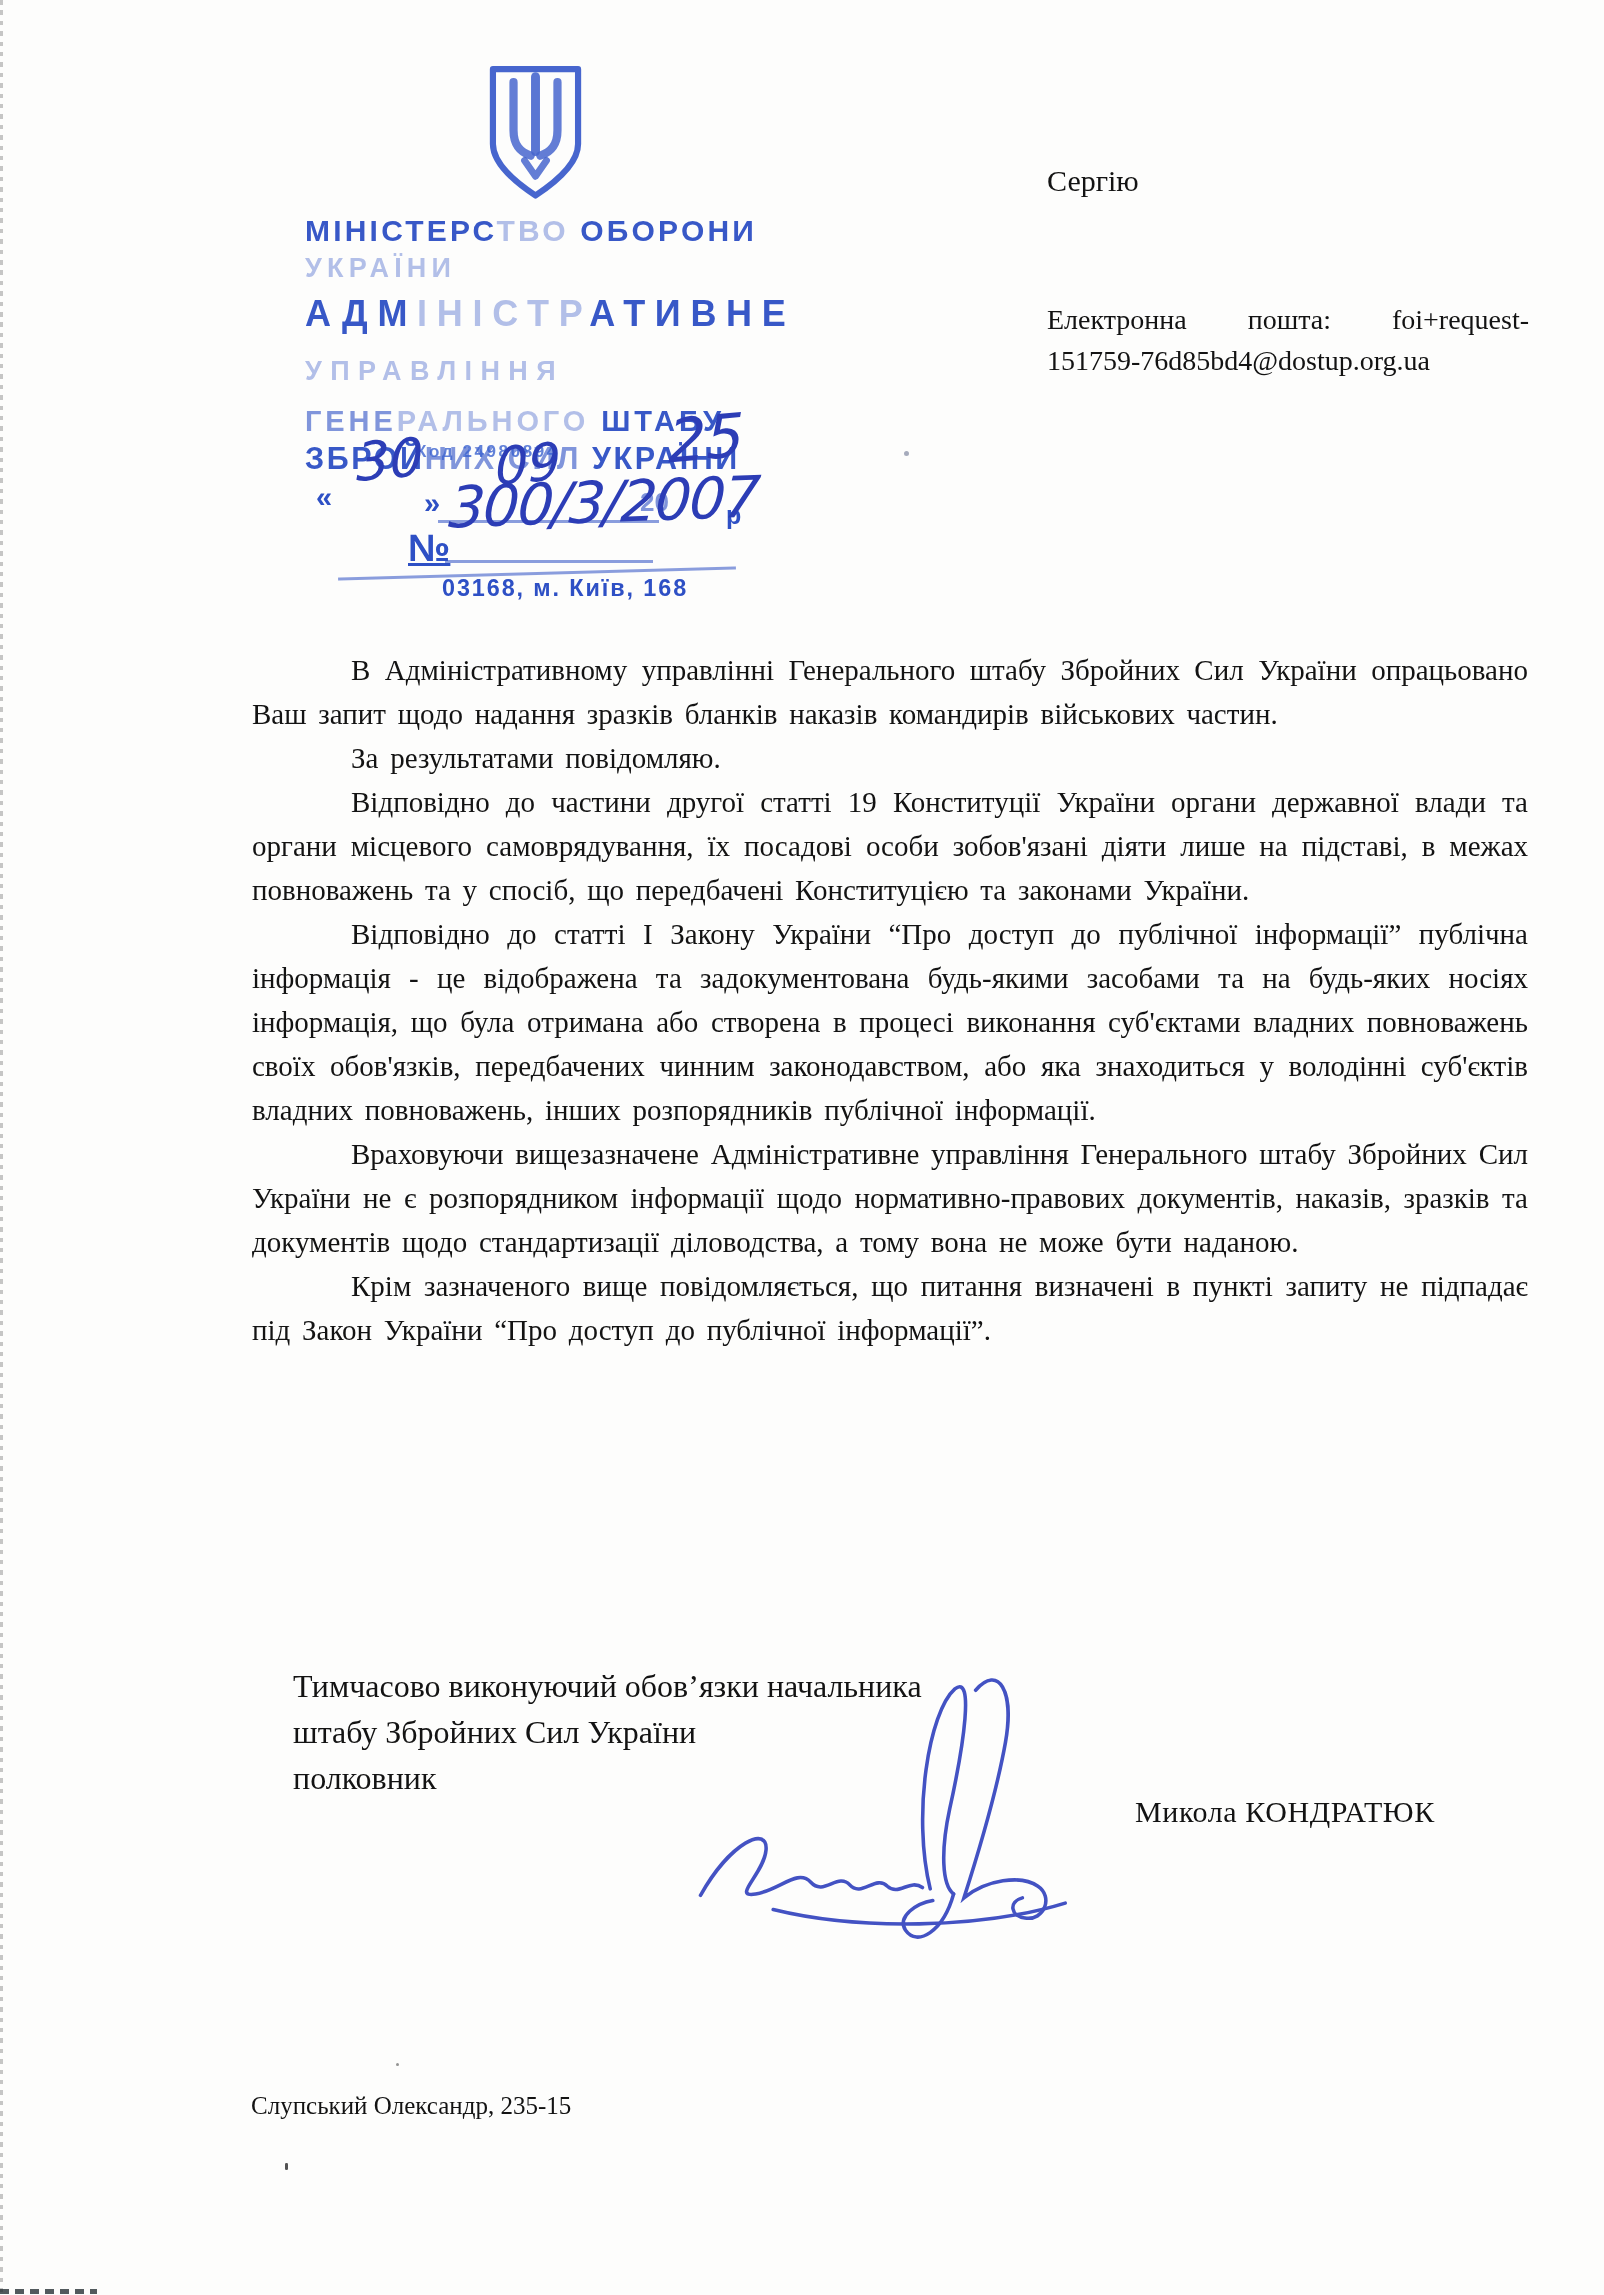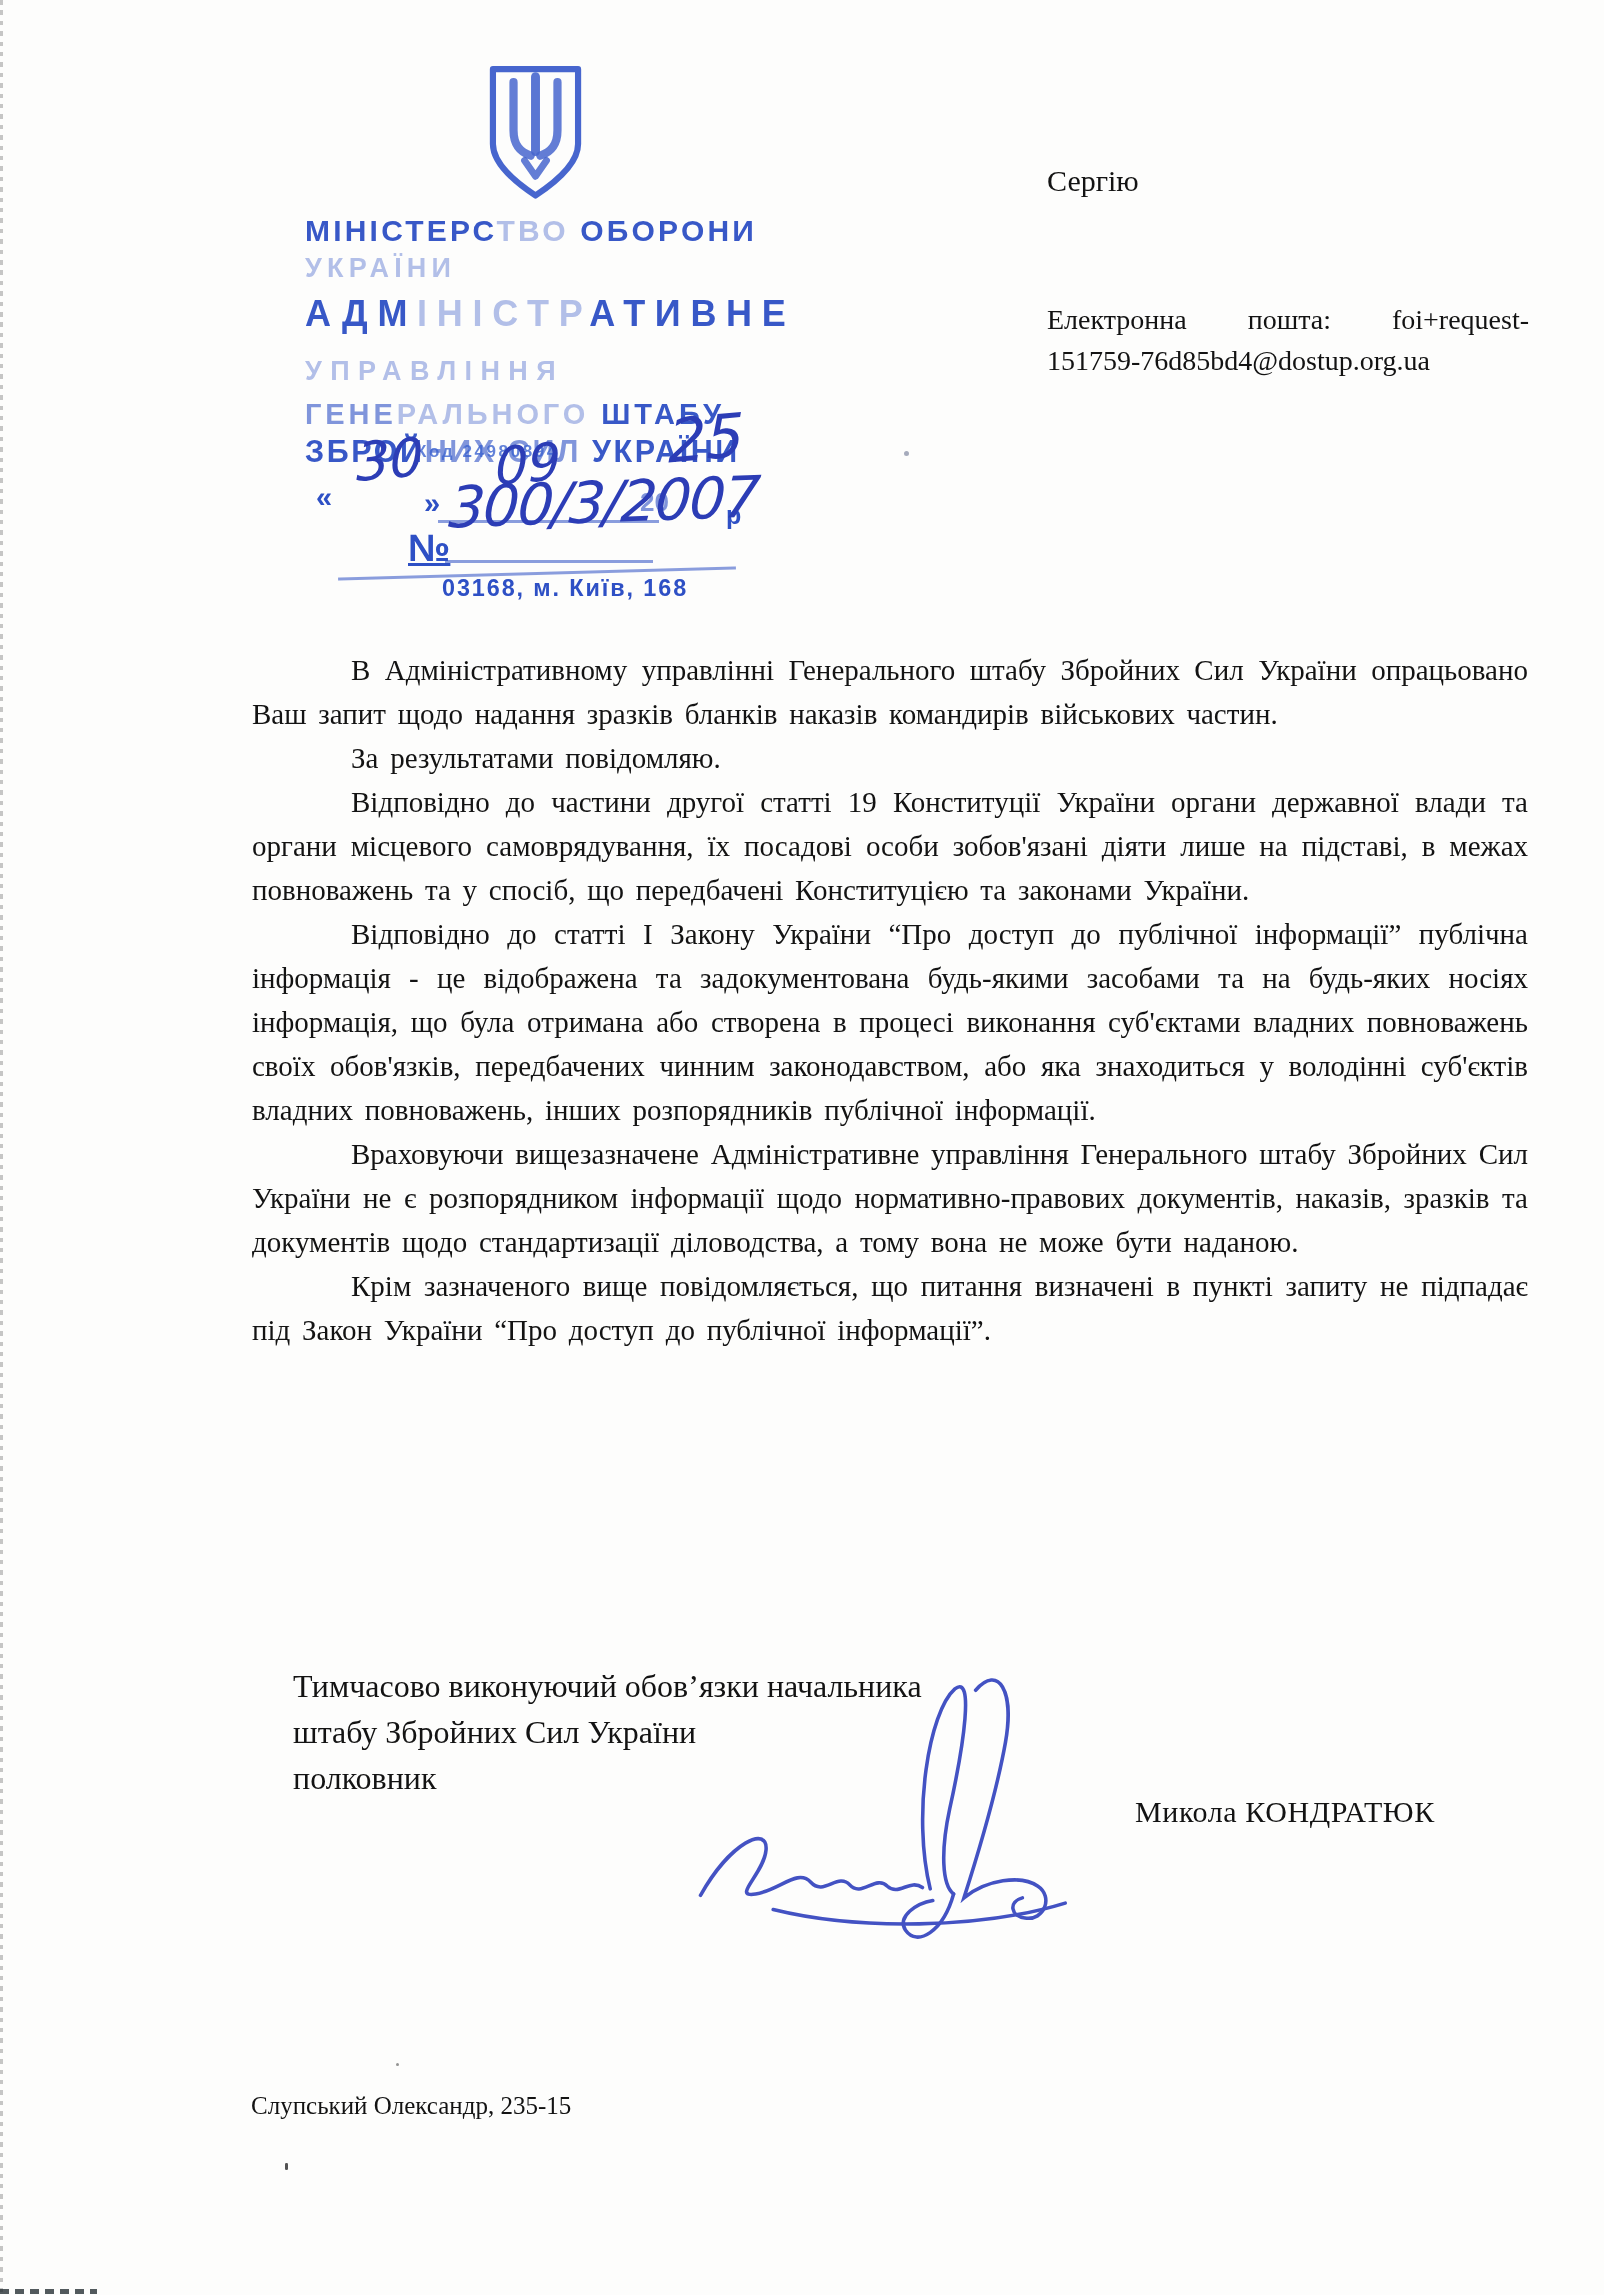--- a/index.html
+++ b/index.html
@@ -19,21 +19,21 @@
   .speck{position:absolute;border-radius:50%;}
   
   .stamp{position:absolute;left:305px;top:214px;width:461px;text-align:left;
     font-family:"Liberation Sans", sans-serif;font-weight:bold;color:#2e50c5;
     filter:blur(0.3px);}
   .stamp .row{white-space:nowrap;}
   .s1{opacity:.95}.s2{opacity:.60}.s3{opacity:.36}
   .st-l1{font-size:30px;letter-spacing:3.2px;margin-bottom:5.2px;}
   .st-l2{font-size:27px;letter-spacing:5.2px;margin-bottom:9px;}
   .st-l3{font-size:36px;letter-spacing:9.7px;margin-bottom:21px;}
-  .st-l4{font-size:27px;letter-spacing:8.4px;margin-bottom:11px;}
+  .st-l4{font-size:27px;letter-spacing:8.4px;margin-bottom:18px;}
   .st-l5{font-size:29px;letter-spacing:3.9px;margin-bottom:2.6px;}
   .st-l6{font-size:30.5px;letter-spacing:2.6px;}
   .st-code{position:absolute;left:416px;top:442px;font-size:17px;letter-spacing:2.6px;
     color:#3b63d0;opacity:.8;font-family:"Liberation Sans",sans-serif;font-weight:bold;filter:blur(0.3px);}
   .st-print{position:absolute;color:#2e50c5;font-family:"Liberation Sans",sans-serif;
     font-weight:bold;filter:blur(0.3px);}
   .st-line{position:absolute;background:#2e50c5;opacity:.55;filter:blur(0.4px);}
   
   .hand{position:absolute;font-family:"DejaVu Sans", sans-serif;font-style:italic;
     color:#2c3db6;transform:rotate(-5deg) skewX(-5deg);}

